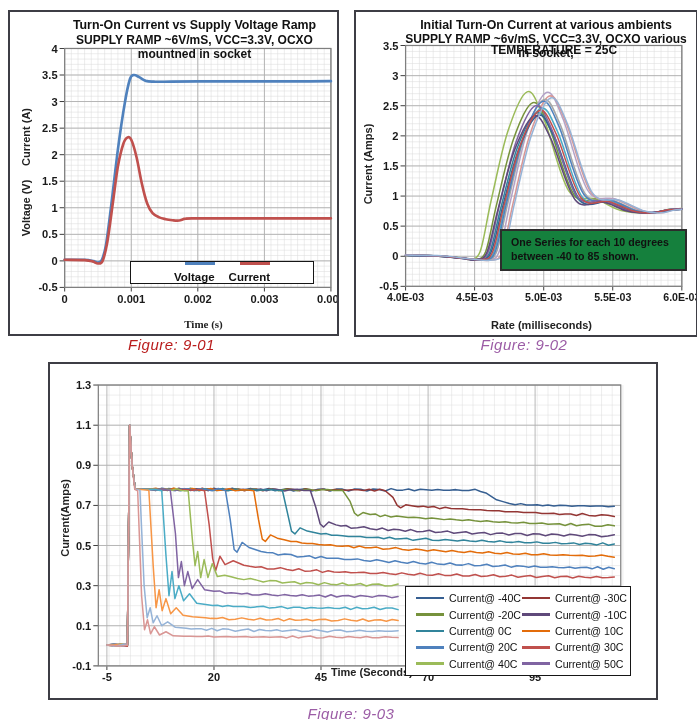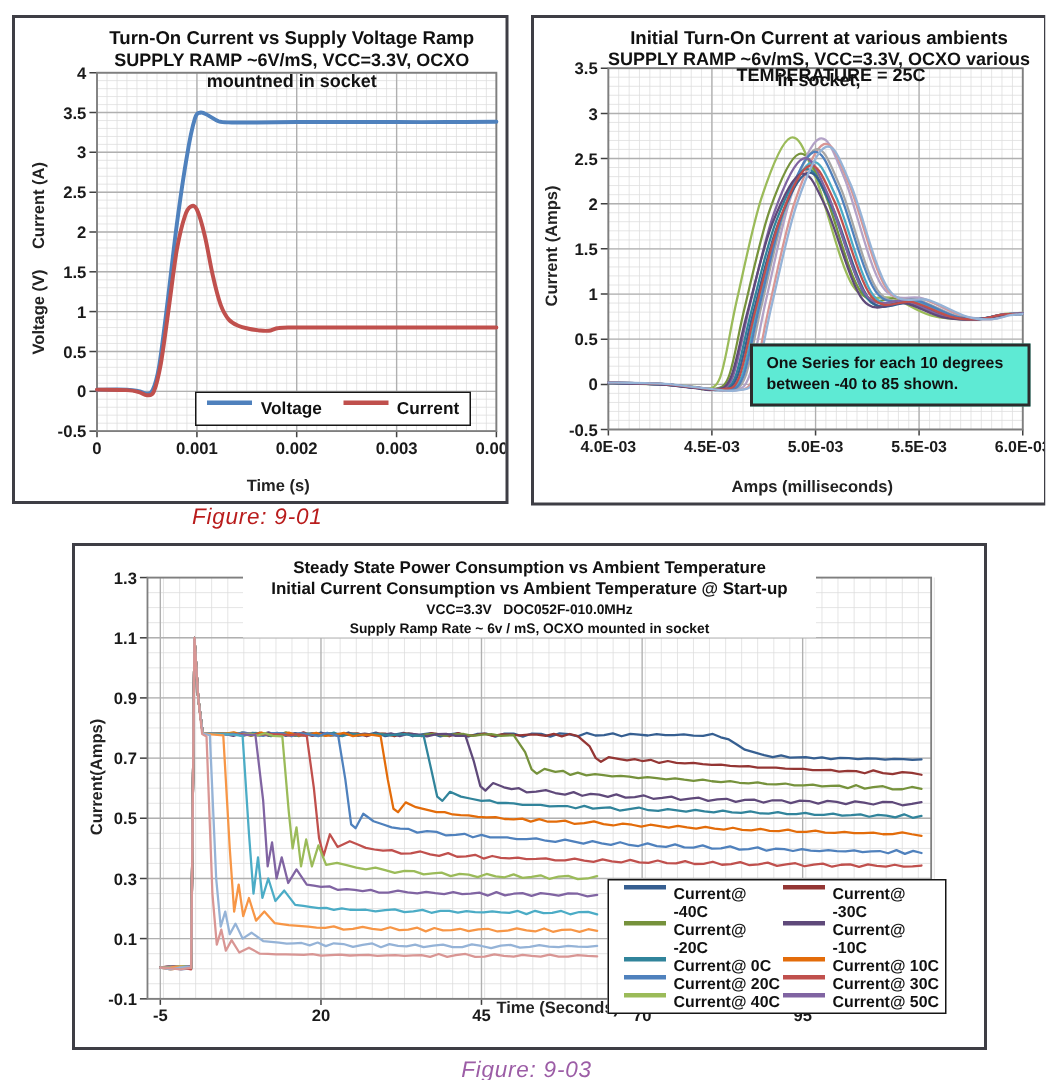--- a/index.html
+++ b/index.html
@@ -12,27 +12,27 @@
   .plot{position:absolute;left:0;top:0;width:100%;height:100%;display:block;}
   .overlay{position:absolute;}
   .ctitle{text-align:center;font-weight:700;color:#111;line-height:1.15;}
   .t-main{font-size:12.4px;}
   .t-sub{font-size:12px;}
   .vlab{position:absolute;transform:translate(-50%,-50%) rotate(-90deg);white-space:nowrap;
         font-size:11px;font-weight:700;color:#222;}
   .xlab{position:absolute;text-align:center;font-size:11px;font-weight:700;color:#222;}
   .legendbox{position:absolute;background:#fff;border:1.6px solid #161616;}
   #legend1{display:flex;align-items:center;justify-content:center;gap:14px;}
-  .li{display:flex;align-items:flex-start;gap:6px;font-size:11.5px;font-weight:700;color:#111;}
+  .li{display:flex;align-items:flex-end;gap:6px;font-size:11.5px;font-weight:700;color:#111;flex-direction:column;}
   .lw{width:30px;height:3px;flex:none;}
   #legend3{display:grid;grid-template-columns:1fr 1fr;align-content:space-around;
            padding:3px 2px 3px 10px;}
-  .li3{display:flex;gap:5px;font-size:10.6px;font-weight:700;color:#111;}
+  .li3{display:flex;align-items:center;gap:5px;font-size:10.6px;font-weight:400;color:#111;}
   .lw3{width:28px;height:2.6px;flex:none;}
-  .notebox{position:absolute;background:#5eead4;border:2px solid #2c2c2c;
+  .notebox{position:absolute;background:#15803d;border:2px solid #2c2c2c;
            font-size:10.6px;font-weight:700;color:#111;line-height:1.3;
            padding:5px 6px 5px 9px;}
   .titleblock{position:absolute;background:#fff;text-align:center;color:#111;font-weight:700;}
   .tb-big{font-size:11.3px;line-height:1.25;}
   .tb-small{font-size:9.2px;line-height:1.35;}
   .cap{position:absolute;text-align:center;font-style:italic;font-size:15px;letter-spacing:0.5px;}
   svg text{font-family:"Liberation Sans",sans-serif;font-weight:700;fill:#1a1a1a;}
 </style>
 </head>
 <body>
@@ -174,21 +174,21 @@
         <text x="47" y="171.1" text-anchor="end" font-size="11">1.5</text>
         <text x="47" y="197.3" text-anchor="end" font-size="11">1</text>
         <text x="47" y="223.6" text-anchor="end" font-size="11">0.5</text>
         <text x="47" y="249.8" text-anchor="end" font-size="11">0</text>
         <text x="47" y="276.0" text-anchor="end" font-size="11">-0.5</text>
       </svg>
     <div class="overlay ctitle t-main" style="left:44px;right:2px;top:6px;">Turn-On Current vs Supply Voltage Ramp</div>
     <div class="overlay ctitle t-sub" style="left:44px;right:2px;top:22px;">SUPPLY RAMP ~6V/mS, VCC=3.3V, OCXO mountned in socket</div>
     <div class="vlab" style="left:16px;top:125px;">Current (A)</div>
     <div class="vlab" style="left:16px;top:196px;">Voltage (V)</div>
-    <div class="xlab" style="left:44px;width:263px;bottom:4px;">Time (s)</div>
+    <div class="xlab" style="left:62px;width:263px;bottom:4px;font-family:Liberation Serif, serif;">Time (s)</div>
     <div class="legendbox" id="legend1" style="left:120px;top:249px;width:182px;height:21px;">
       <span class="li">
         <span class="lw" style="background: rgb(79, 129, 189);"></span>
         <span>Voltage</span>
       </span>
       <span class="li">
         <span class="lw" style="background: rgb(192, 80, 77);"></span>
         <span>Current</span>
       </span>
     </div>
@@ -333,26 +333,27 @@
         <text x="42" y="156.0" text-anchor="end" font-size="11">1.5</text>
         <text x="42" y="185.8" text-anchor="end" font-size="11">1</text>
         <text x="42" y="215.5" text-anchor="end" font-size="11">0.5</text>
         <text x="42" y="245.3" text-anchor="end" font-size="11">0</text>
         <text x="42" y="275.0" text-anchor="end" font-size="11">-0.5</text>
       </svg>
     <div class="overlay ctitle t-main" style="left:46px;right:6px;top:6px;">Initial Turn-On Current at various ambients</div>
     <div class="overlay ctitle t-sub" style="left:46px;right:6px;top:21px;">SUPPLY RAMP ~6v/mS, VCC=3.3V, OCXO various in socket,</div>
     <div class="overlay ctitle t-sub" style="left:62px;right:6px;top:32px;">TEMPERATURE = 25C</div>
     <div class="vlab" style="left:12px;top:152px;">Current (Amps)</div>
-    <div class="xlab" style="left:49px;width:273px;bottom:4px;">Amps (milliseconds)</div>
+    <div class="xlab" style="left:49px;width:273px;bottom:4px;">Rate (milliseconds)</div>
     <div class="notebox" style="left:144px;top:217px;width:168px;">
       <div>One Series for each 10 degrees</div>
       <div>between -40 to 85 shown.</div>
     </div>
   </div>
+  <div class="cap" id="cap2" style="left: 354px; top: 336px; width: 340px; color: rgb(156, 93, 166);">Figure: 9-02</div>
 
   <div class="figbox" id="fig3">
     <svg class="plot" id="c3" viewBox="0 0 602 330">
         <line x1="48.0" y1="20" x2="48.0" y2="299" stroke="#dcdcdc" stroke-width="0.5"></line>
         <line x1="58.6" y1="20" x2="58.6" y2="299" stroke="#dcdcdc" stroke-width="0.5"></line>
         <line x1="69.3" y1="20" x2="69.3" y2="299" stroke="#dcdcdc" stroke-width="0.5"></line>
         <line x1="79.9" y1="20" x2="79.9" y2="299" stroke="#dcdcdc" stroke-width="0.5"></line>
         <line x1="90.5" y1="20" x2="90.5" y2="299" stroke="#dcdcdc" stroke-width="0.5"></line>
         <line x1="101.2" y1="20" x2="101.2" y2="299" stroke="#dcdcdc" stroke-width="0.5"></line>
         <line x1="111.8" y1="20" x2="111.8" y2="299" stroke="#dcdcdc" stroke-width="0.5"></line>
@@ -476,26 +477,20 @@
         <text x="481.9" y="314" text-anchor="middle" font-size="11">95</text>
         <text x="41" y="24.0" text-anchor="end" font-size="11">1.3</text>
         <text x="41" y="63.9" text-anchor="end" font-size="11">1.1</text>
         <text x="41" y="103.7" text-anchor="end" font-size="11">0.9</text>
         <text x="41" y="143.6" text-anchor="end" font-size="11">0.7</text>
         <text x="41" y="183.4" text-anchor="end" font-size="11">0.5</text>
         <text x="41" y="223.3" text-anchor="end" font-size="11">0.3</text>
         <text x="41" y="263.1" text-anchor="end" font-size="11">0.1</text>
         <text x="41" y="303.0" text-anchor="end" font-size="11">-0.1</text>
       </svg>
-    <div class="titleblock" style="left:112px;top:8px;width:382px;">
-      <div class="tb-big">Steady State Power Consumption vs Ambient Temperature</div>
-      <div class="tb-big">Initial Current  Consumption vs Ambient Temperature @ Start-up</div>
-      <div class="tb-small">VCC=3.3V &nbsp; DOC052F-010.0MHz</div>
-      <div class="tb-small">Supply Ramp Rate ~ 6v / mS, OCXO mounted in socket</div>
-    </div>
     <div class="vlab" style="left:15px;top:154px;">Current(Amps)</div>
     <div class="xlab" style="left:281px;top:302px;text-align:left;">Time (Seconds)</div>
     <div class="legendbox" id="legend3" style="left:355px;top:222px;width:212px;height:82px;">
       <span class="li3">
           <span class="lw3" style="background: rgb(54, 95, 145);"></span>
           <span>Current@ -40C</span>
         </span>
       <span class="li3">
           <span class="lw3" style="background: rgb(148, 54, 52);"></span>
           <span>Current@ -30C</span>

